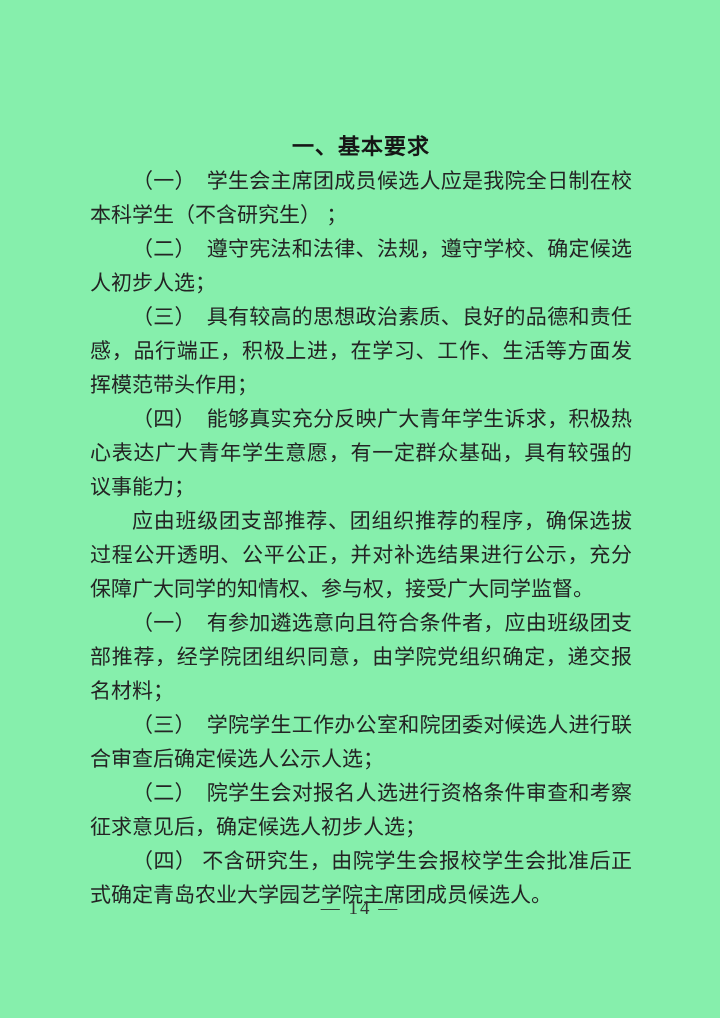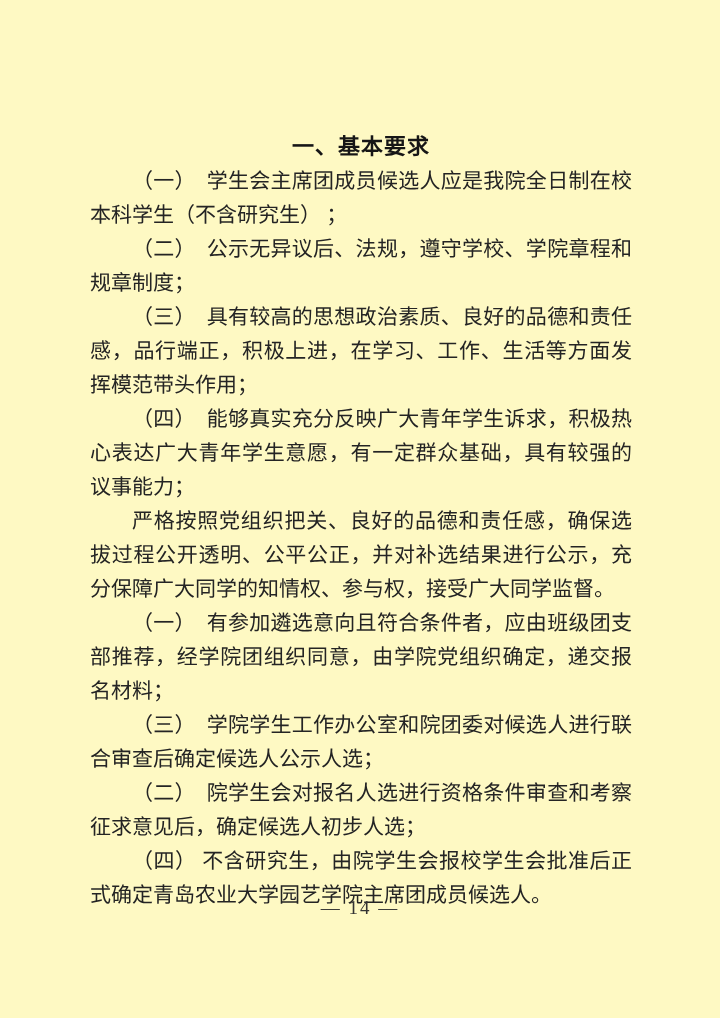--- a/index.html
+++ b/index.html
@@ -9,21 +9,21 @@
   body {
     width: 720px;
     height: 1018px;
     position: relative;
     background: #fdfdfc;
     overflow: hidden;
   }
   .page {
     position: absolute;
     inset: 0;
-    background: #fef9c3;
+    background: #86efac;
   }
   .content {
     position: absolute;
     left: 90px;
     top: 130px;
     width: 542px;
     color: #262626;
     font-family: "Liberation Serif", "DejaVu Serif", serif;
     font-size: 21px;
     line-height: 34px;
@@ -61,27 +61,27 @@
 </head>
 <body>
 
 <div class="page">
 
   <div class="content">
 
     <section>
       <h2 class="section-heading">一、基本要求</h2>
       <p class="para">（一）　学生会主席团成员候选人应是我院全日制在校本科学生（不含研究生） ；</p>
-      <p class="para">（二）　公示无异议后、法规，遵守学校、学院章程和规章制度；</p>
+      <p class="para">（二）　遵守宪法和法律、法规，遵守学校、确定候选人初步人选；</p>
       <p class="para">（三）　具有较高的思想政治素质、良好的品德和责任感，品行端正，积极上进，在学习、工作、生活等方面发挥模范带头作用；</p>
       <p class="para">（四）　能够真实充分反映广大青年学生诉求，积极热心表达广大青年学生意愿，有一定群众基础，具有较强的议事能力；</p>
     </section>
 
     <section>
-      <p class="para">严格按照党组织把关、良好的品德和责任感，确保选拔过程公开透明、公平公正，并对补选结果进行公示，充分保障广大同学的知情权、参与权，接受广大同学监督。</p>
+      <p class="para">应由班级团支部推荐、团组织推荐的程序，确保选拔过程公开透明、公平公正，并对补选结果进行公示，充分保障广大同学的知情权、参与权，接受广大同学监督。</p>
       <p class="para">（一）　有参加遴选意向且符合条件者，应由班级团支部推荐，经学院团组织同意，由学院党组织确定，递交报名材料；</p>
       <p class="para">（三）　学院学生工作办公室和院团委对候选人进行联合审查后确定候选人公示人选；</p>
       <p class="para">（二）　院学生会对报名人选进行资格条件审查和考察征求意见后，确定候选人初步人选；</p>
       <p class="para">（四） 不含研究生，由院学生会报校学生会批准后正式确定青岛农业大学园艺学院主席团成员候选人。</p>
     </section>
 
   </div>
 
   <div class="page-number">— 14 —</div>
 

